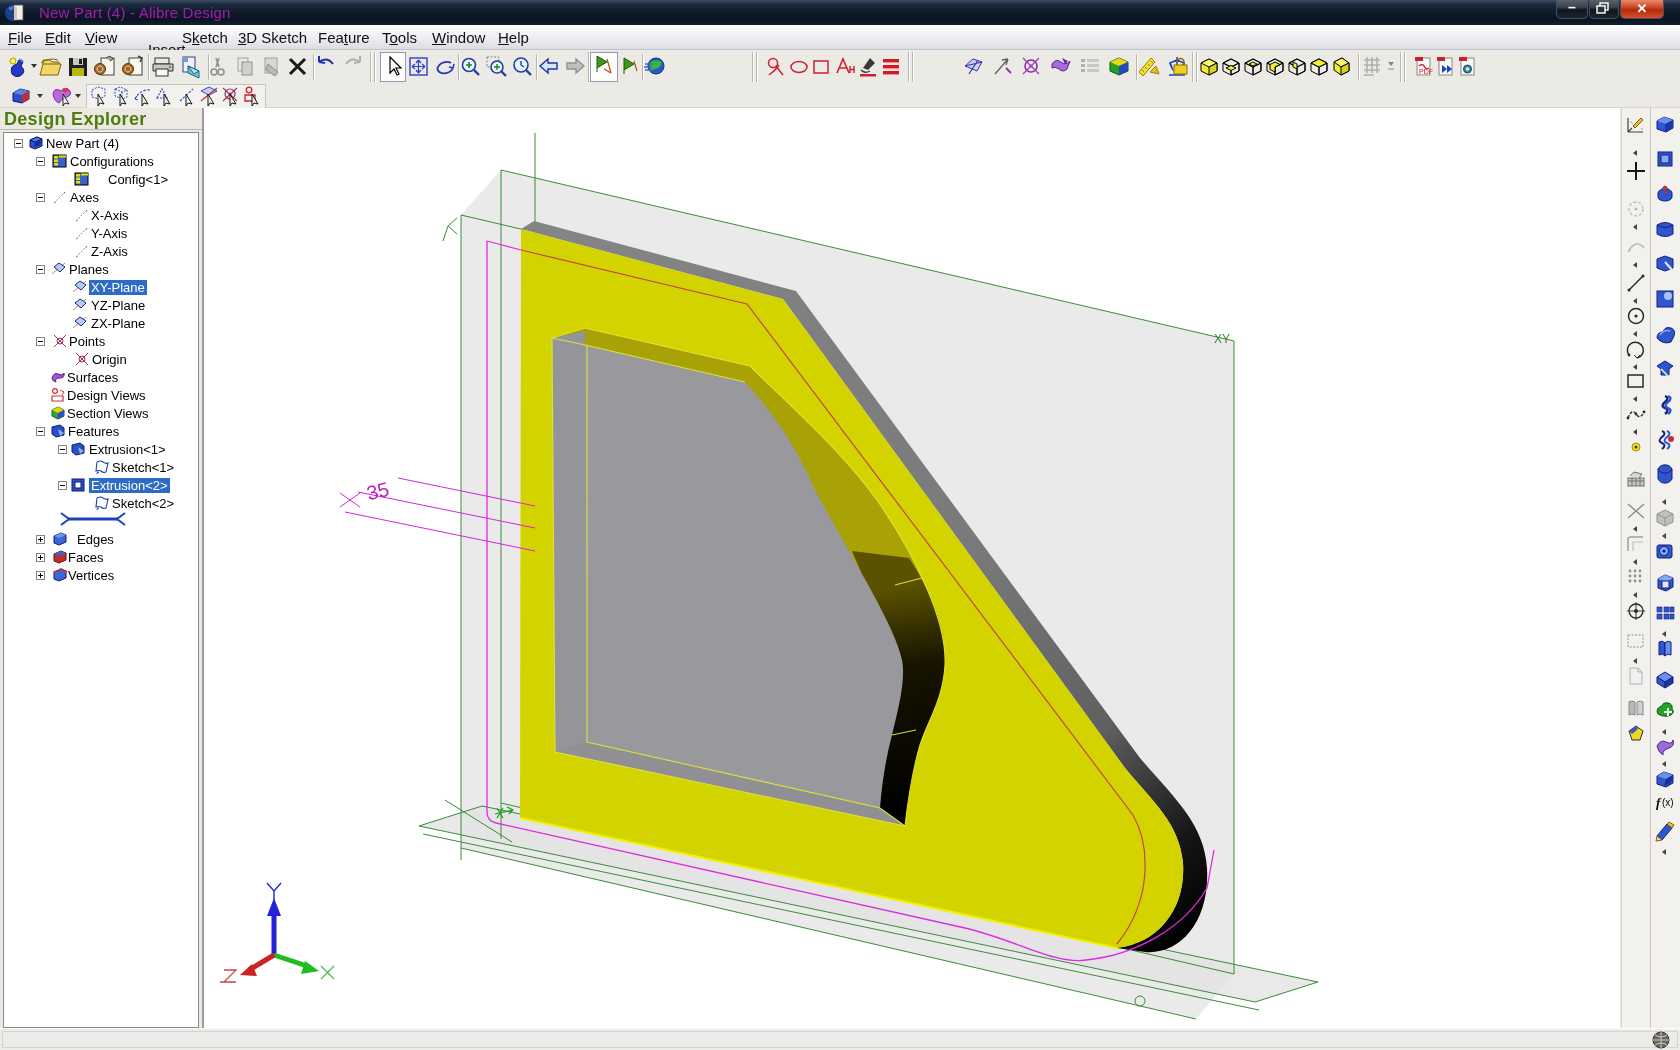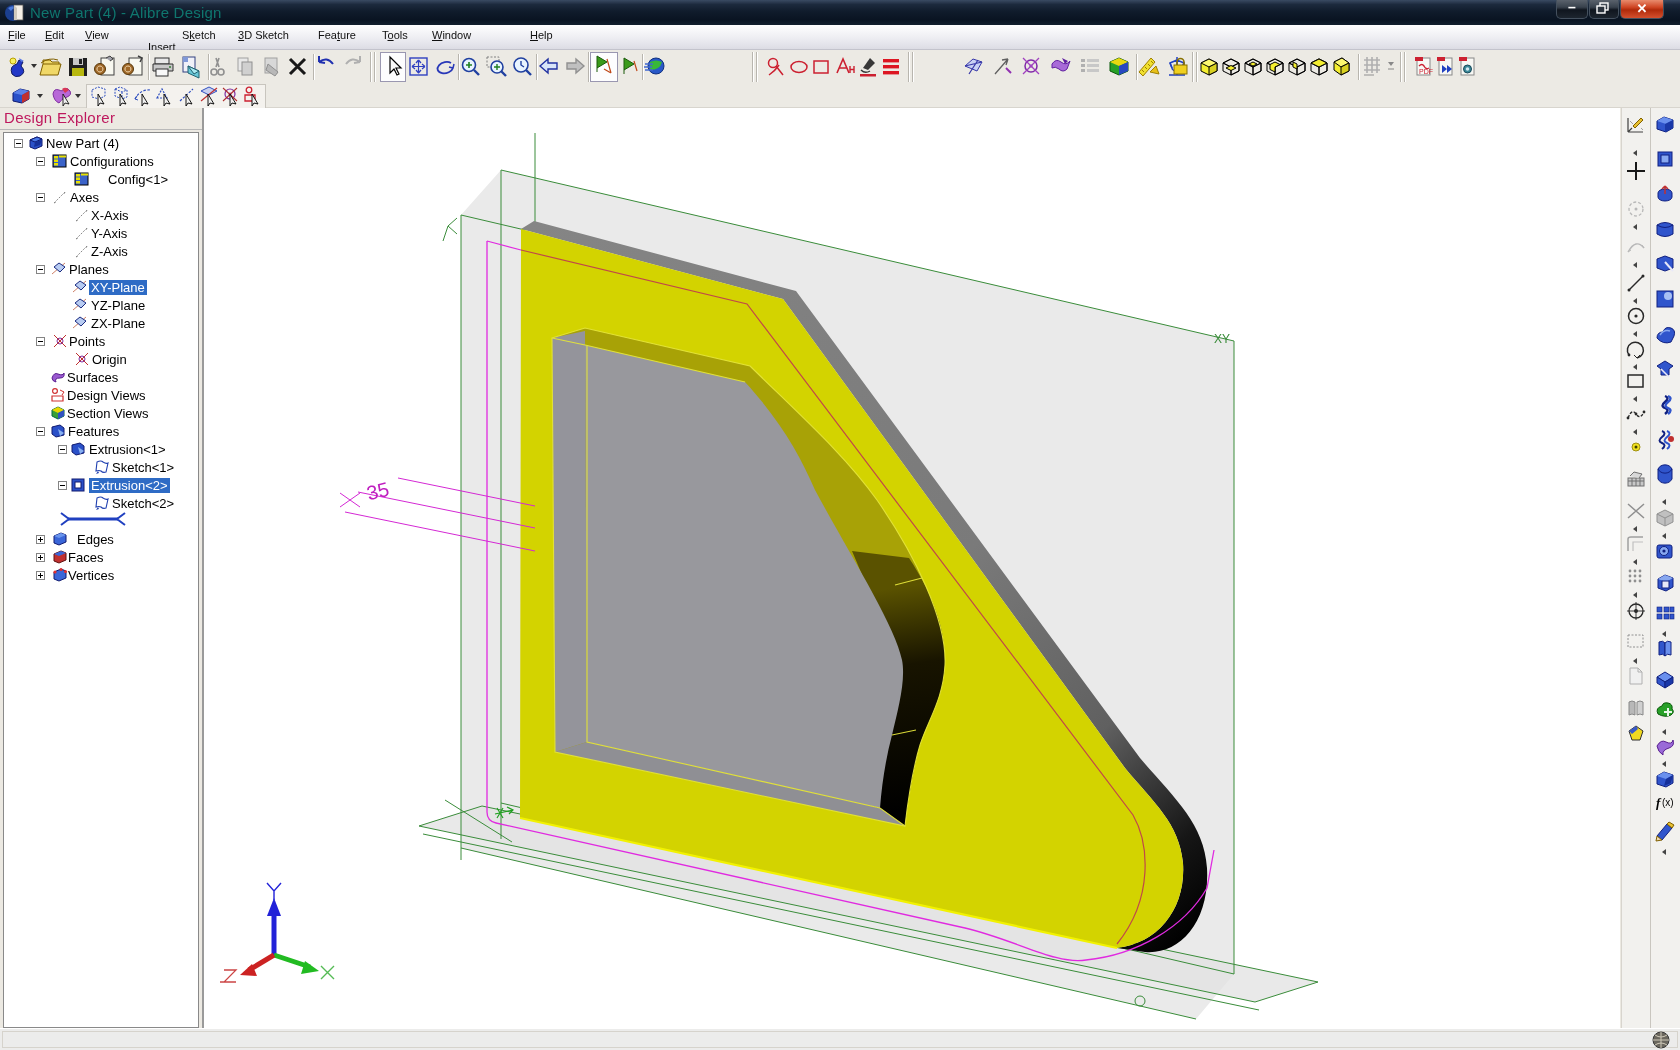--- a/index.html
+++ b/index.html
@@ -1,39 +1,39 @@
 <!DOCTYPE html>
 <html><head>
 <meta charset="utf-8">
 <style>
   html,body{margin:0;padding:0;}
   #app{position:relative;width:1680px;height:1050px;background:#ece9e2;font-family:"Liberation Sans",sans-serif;overflow:hidden;}
   .abs{position:absolute;}
   
   #titlebar{left:0;top:0;width:1680px;height:25px;background:linear-gradient(180deg,#3a4b63 0%,#1c2a3d 18%,#101c2c 45%,#0a1422 78%,#13202f 100%);}
-  #titletext{left:30px;top:4px;color:#0f766e;font-size:15px;letter-spacing:0.2px;}
+  #titletext{left:39px;top:4px;color:#a21caf;font-size:15px;letter-spacing:0.2px;}
   
   .wbtn{top:0px;height:19px;border-radius:0 0 5px 5px;border:1px solid #44505e;border-top:none;box-sizing:border-box;}
   #btnmin{left:1556px;width:32px;background:linear-gradient(180deg,#5a626c 0%,#38414c 40%,#10161f 55%,#1d252f 100%);}
   #btnmax{left:1589px;width:30px;background:linear-gradient(180deg,#5a626c 0%,#38414c 40%,#10161f 55%,#1d252f 100%);}
   #btnclose{left:1620px;width:44px;background:linear-gradient(180deg,#e88b6d 0%,#cf4624 40%,#b02a0a 55%,#d4502e 100%);}
   .wglyph{color:#fff;font-size:12px;text-align:center;line-height:17px;width:100%;display:block;font-weight:bold;}
   
   #menubar{left:0;top:25px;width:1680px;height:25px;background:linear-gradient(180deg,#ffffff,#e8e8ee 70%,#dcdce4);border-bottom:1px solid #c3c3cc;box-sizing:border-box;}
-  .menu{top:29px;font-size:11px;color:#101010;}
+  .menu{top:29px;font-size:15px;color:#101010;}
   .menu u{text-decoration:underline;}
   
   #tb1{left:0;top:50px;width:1680px;height:34px;background:#eceae4;}
   #tb2{left:0;top:84px;width:1680px;height:24px;background:#eceae4;border-bottom:1px solid #d8d5ce;box-sizing:border-box;}
   .ticon{position:absolute;}
   .vsep{position:absolute;width:1px;background:#b8b5ae;border-right:1px solid #fff;}
   
   #mainbg{left:0;top:108px;width:1680px;height:920px;background:#ece9e2;}
   #panel{left:0;top:108px;width:203px;height:920px;background:#ece9e2;}
-  #paneltitle{left:4px;top:109px;font-size:15px;font-weight:normal;color:#be185d;letter-spacing:0.3px;}
+  #paneltitle{left:4px;top:109px;font-size:18px;font-weight:bold;color:#4d7c0f;letter-spacing:0.3px;}
   #treebox{left:3px;top:132px;width:196px;height:896px;background:#ffffff;border:1px solid #898989;box-sizing:border-box;overflow:hidden;}
   #panelline{left:0px;top:129px;width:203px;height:1px;background:#b9b9b9;}
   .trow{position:absolute;height:16px;font-size:13px;color:#000;white-space:nowrap;}
   .pm{position:absolute;width:9px;height:9px;border:1px solid #848484;background:#fff;box-sizing:border-box;}
   .pm:before{content:"";position:absolute;left:1px;top:3px;width:5px;height:1px;background:#000;}
   .pm.plus:after{content:"";position:absolute;left:3px;top:1px;width:1px;height:5px;background:#000;}
   .sel{background:#2e6bc5;color:#fff;padding:0 2px;}
   .ticn{position:absolute;width:16px;height:16px;}
   #canvas{left:204px;top:108px;width:1416px;height:920px;background:#ffffff;}
   
@@ -71,21 +71,21 @@
   <div id="menubar" class="abs"></div>
   <div class="abs menu" style="left:8px;"><u>F</u>ile</div>
   <div class="abs menu" style="left:45px;"><u>E</u>dit</div>
   <div class="abs menu" style="left:85px;"><u>V</u>iew</div>
   <div class="abs menu" style="left:148px;margin-top:12px;"><u>I</u>nsert</div>
   <div class="abs menu" style="left:182px;">S<u>k</u>etch</div>
   <div class="abs menu" style="left:238px;"><u>3</u>D Sketch</div>
   <div class="abs menu" style="left:318px;">Fea<u>t</u>ure</div>
   <div class="abs menu" style="left:382px;">T<u>o</u>ols</div>
   <div class="abs menu" style="left:432px;"><u>W</u>indow</div>
-  <div class="abs menu" style="left:498px;margin-left:32px;"><u>H</u>elp</div>
+  <div class="abs menu" style="left:498px;"><u>H</u>elp</div>
 
   <div id="tb1" class="abs"></div>
   <div id="tb1icons" class="abs" style="left:0;top:50px;width:1680px;height:34px;">
     <svg class="ticon" style="left:6px;top:4px;" width="26" height="26">
         <path d="M6 20 q-3 -8 5 -10 l2 -4 l4 2 l-2 4 q6 6 -1 10 q-5 2 -8 -2z" fill="#2238c8" stroke="#101a60"></path>
         <path d="M13 4 l5 3 l-3 1 z" fill="#5a7ae8"></path>
         <circle cx="7" cy="7" r="3" fill="#f8f060" stroke="#b8a000"></circle>
       </svg>
     <svg class="ticon" style="left:30px;top:12px;" width="8" height="8">
         <path d="M1 2 l3 4 l3 -4 z" fill="#333"></path>

